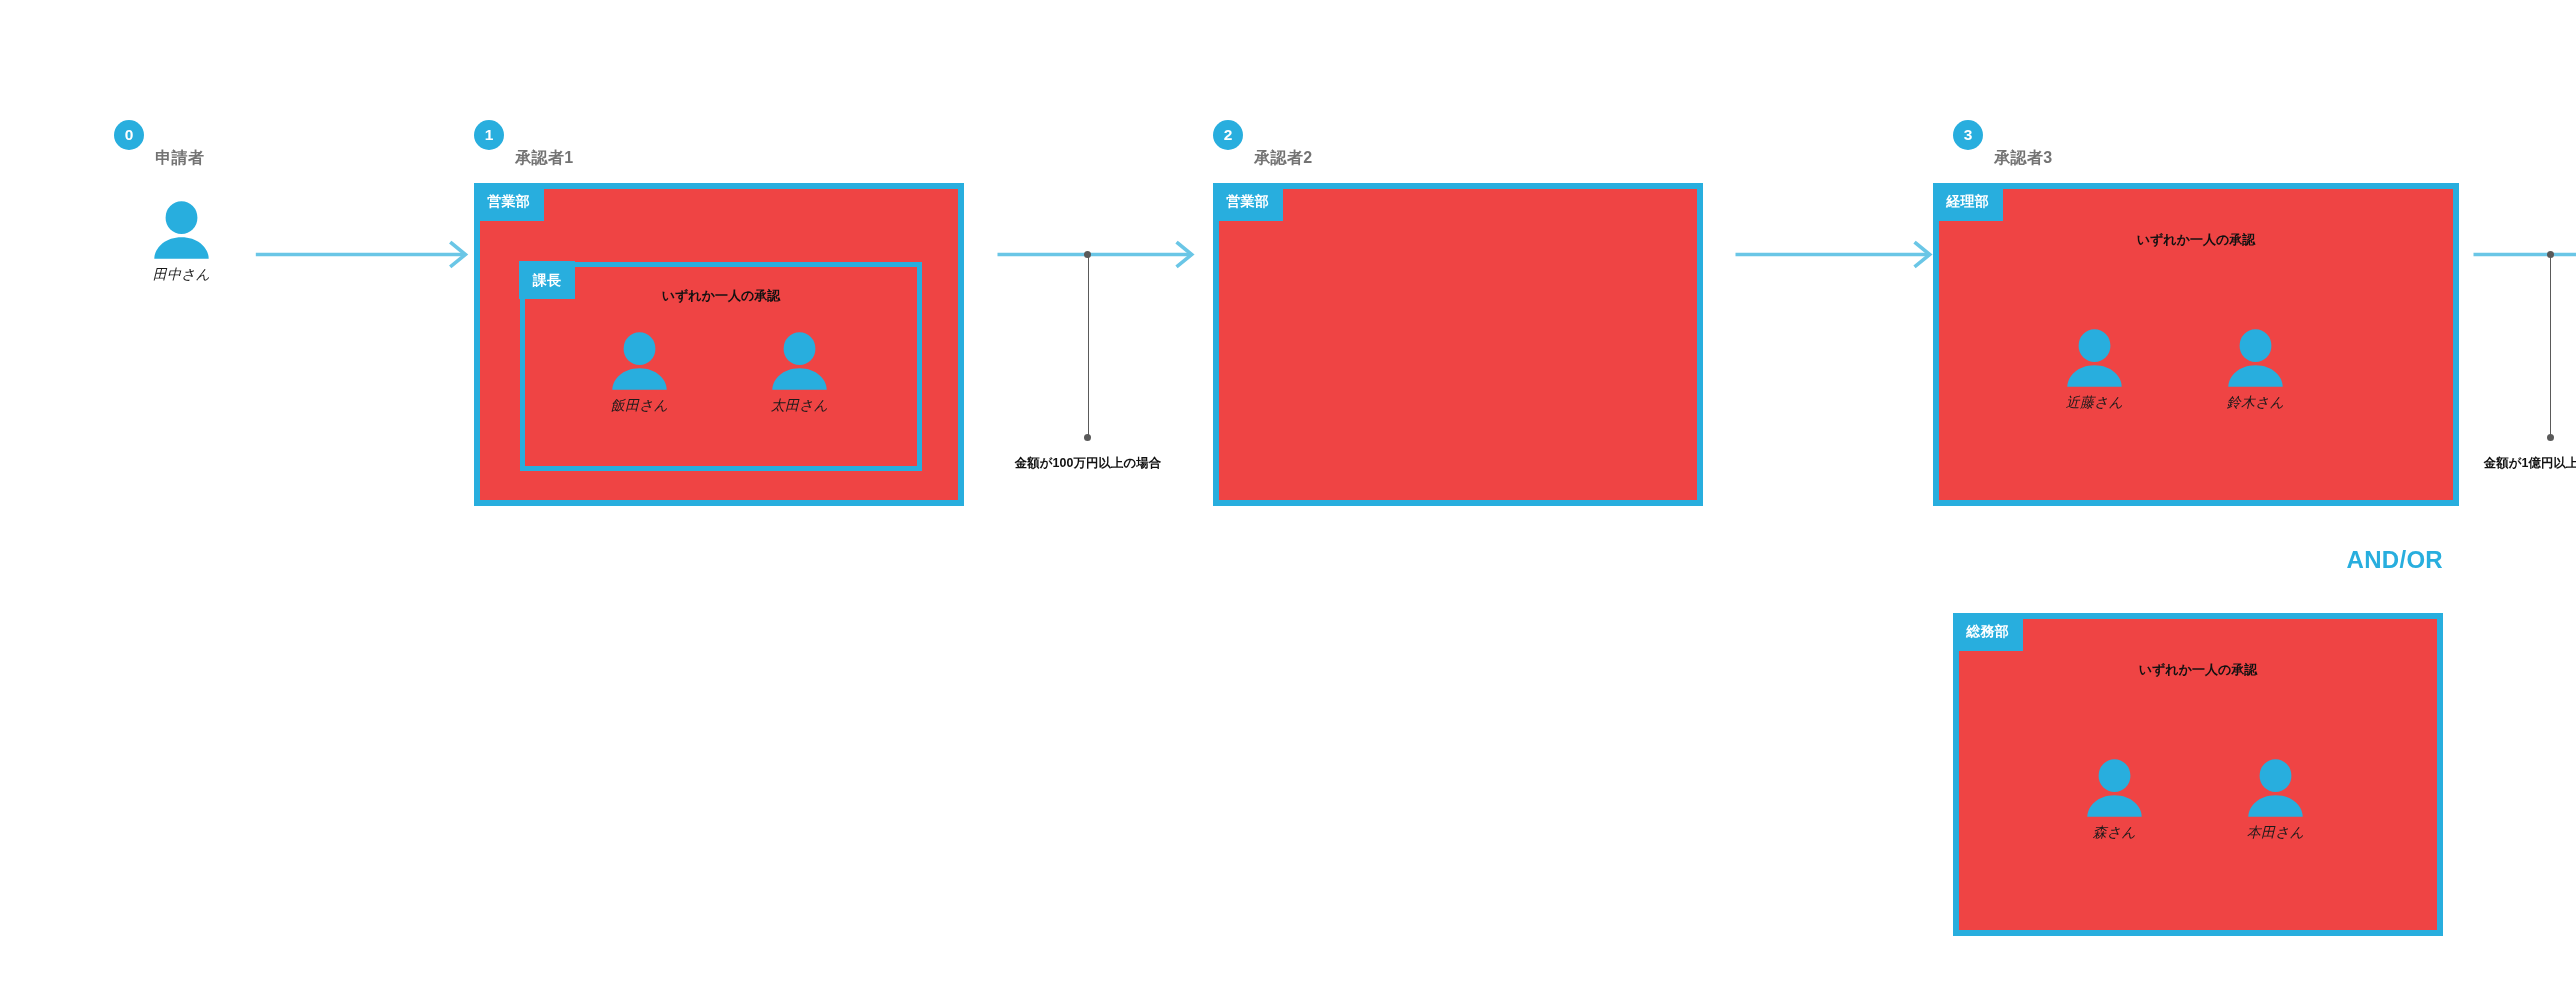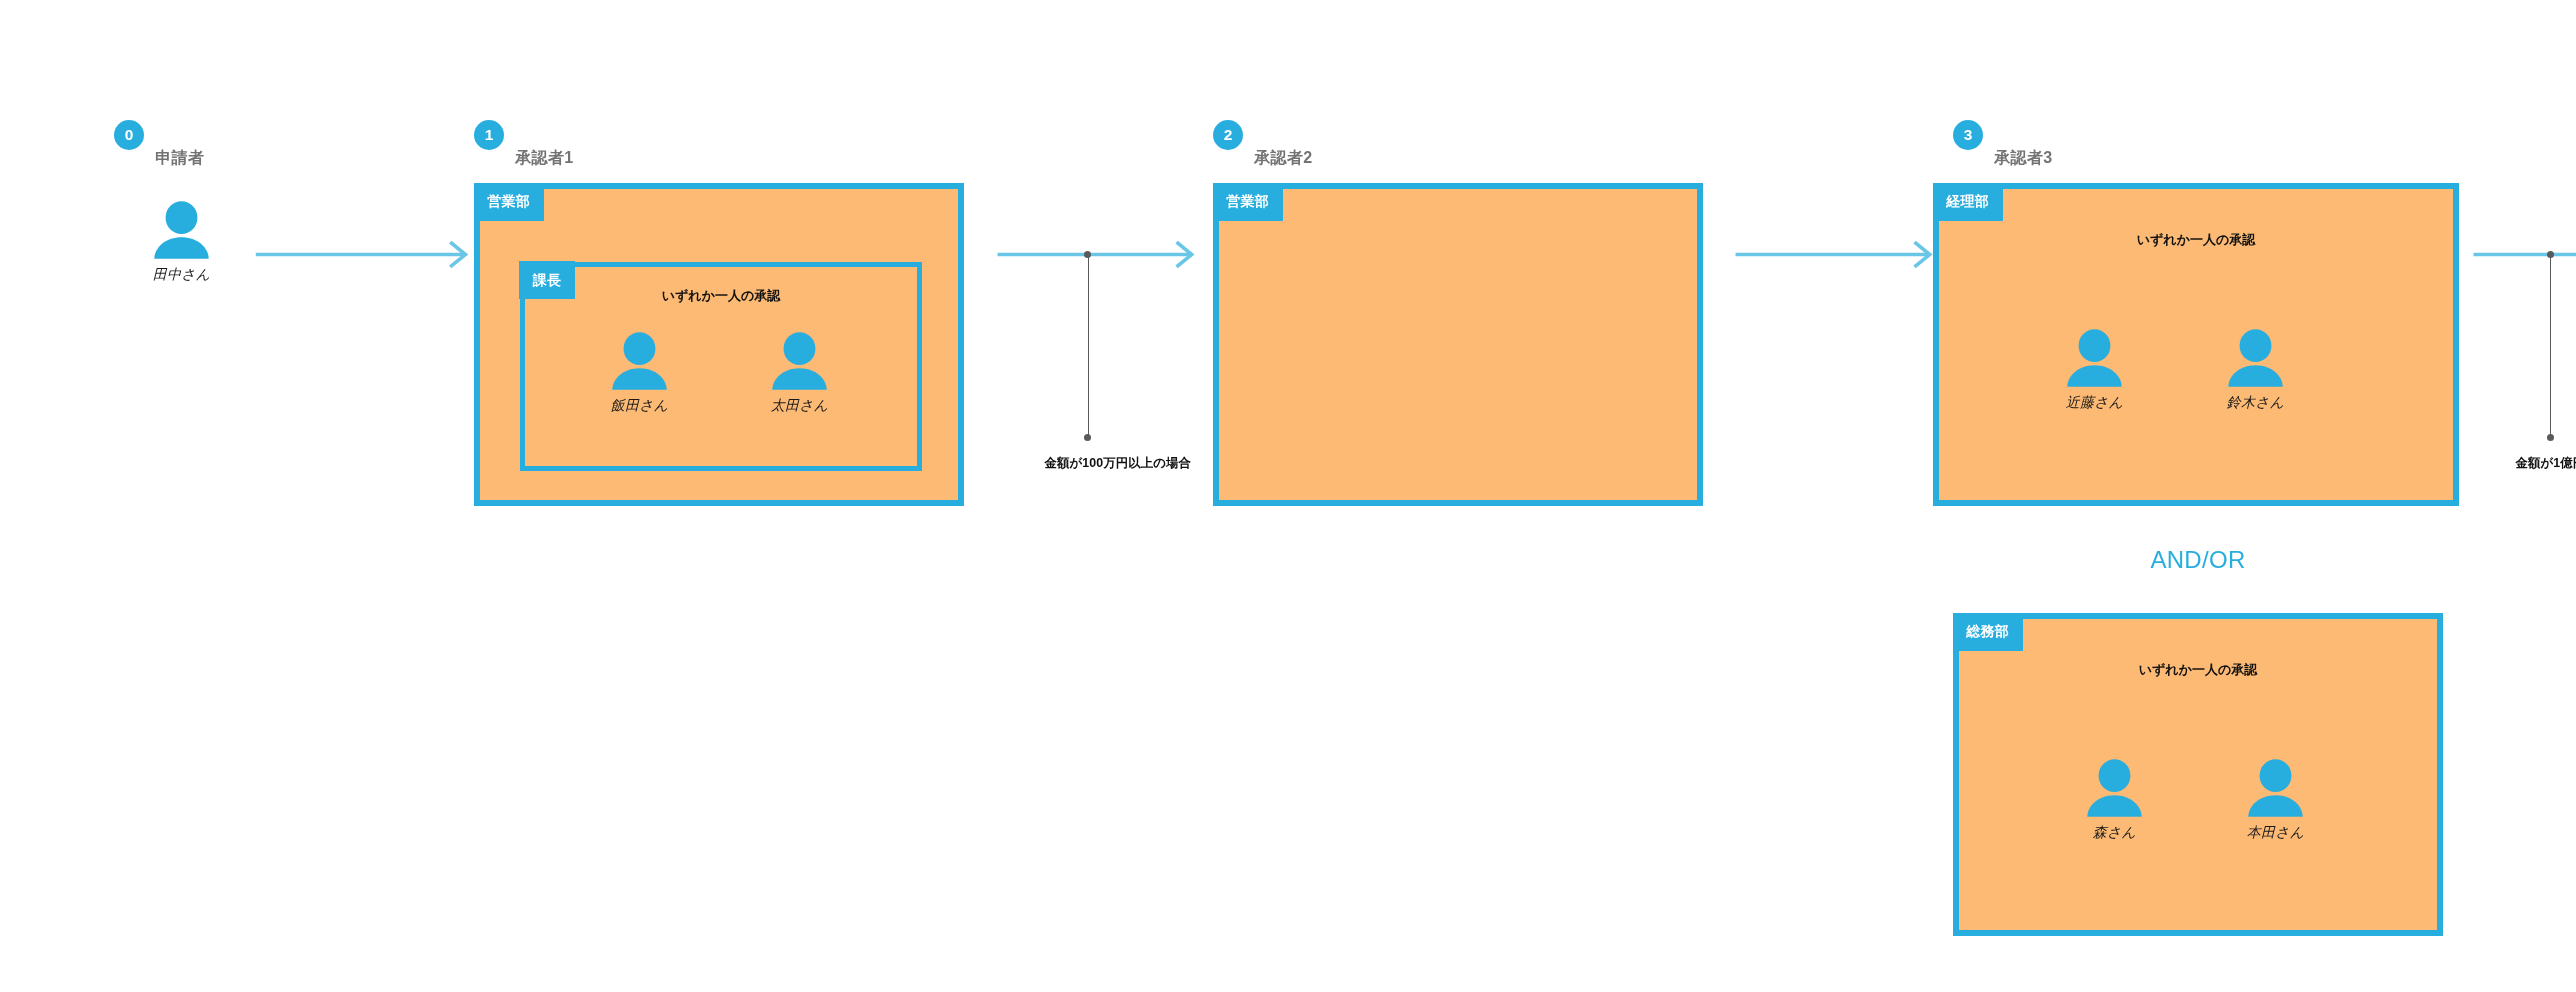--- a/index.html
+++ b/index.html
@@ -24,21 +24,21 @@
   }
   .step-label {
     font-size: 16px; font-weight: 700; color: #737373;
     white-space: nowrap; letter-spacing: 0.3px; margin-top: 48px;
   }
 
   
   .group-box {
     position: absolute;
     border: 6.2px solid #28aede;
-    background: #fdba74;
+    background: #ef4444;
   }
   .group-box.inner { border-width: 5.7px; }
   .dept-tag {
     position: absolute;
     left: -6.2px; top: -6.2px;
     background: #28aede;
     color: #ffffff;
     font-size: 14px; font-weight: 700;
     line-height: 1;
     padding: 11.3px 13.4px 12.4px 13.4px;
@@ -69,30 +69,30 @@
 
   
   .cond-line { position: absolute; background: #5a5a5a; width: 1px; }
   .cond-dot {
     position: absolute; width: 7.2px; height: 7.2px; border-radius: 50%;
     background: #5a5a5a;
   }
   .cond-label {
     position: absolute;
     font-size: 12.4px; font-weight: 700; color: #111111;
-    white-space: nowrap; text-align: right;
+    white-space: nowrap; text-align: center;
     letter-spacing: 0.1px;
   }
 
   
   .andor {
     position: absolute;
-    font-size: 24px; font-weight: 400; color: #28aede;
+    font-size: 24px; font-weight: 700; color: #28aede;
     white-space: nowrap; letter-spacing: 0.3px;
-    text-align: center;
+    text-align: right;
   }
 </style>
 </head>
 <body>
 
 <div class="canvas">
 
   <div class="step-head" style="left:114px; top:100px;">
     <div class="step-badge">0</div>
     <div class="step-label">申請者</div>

